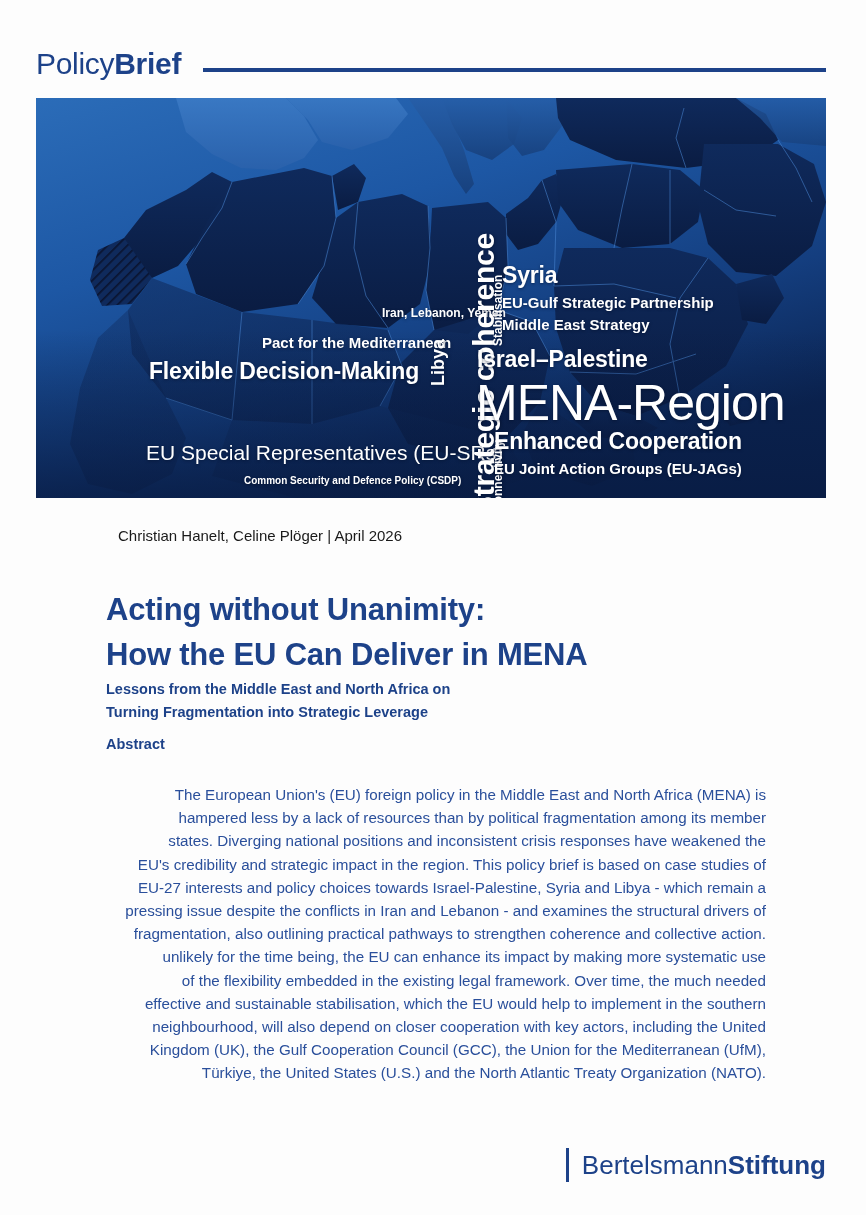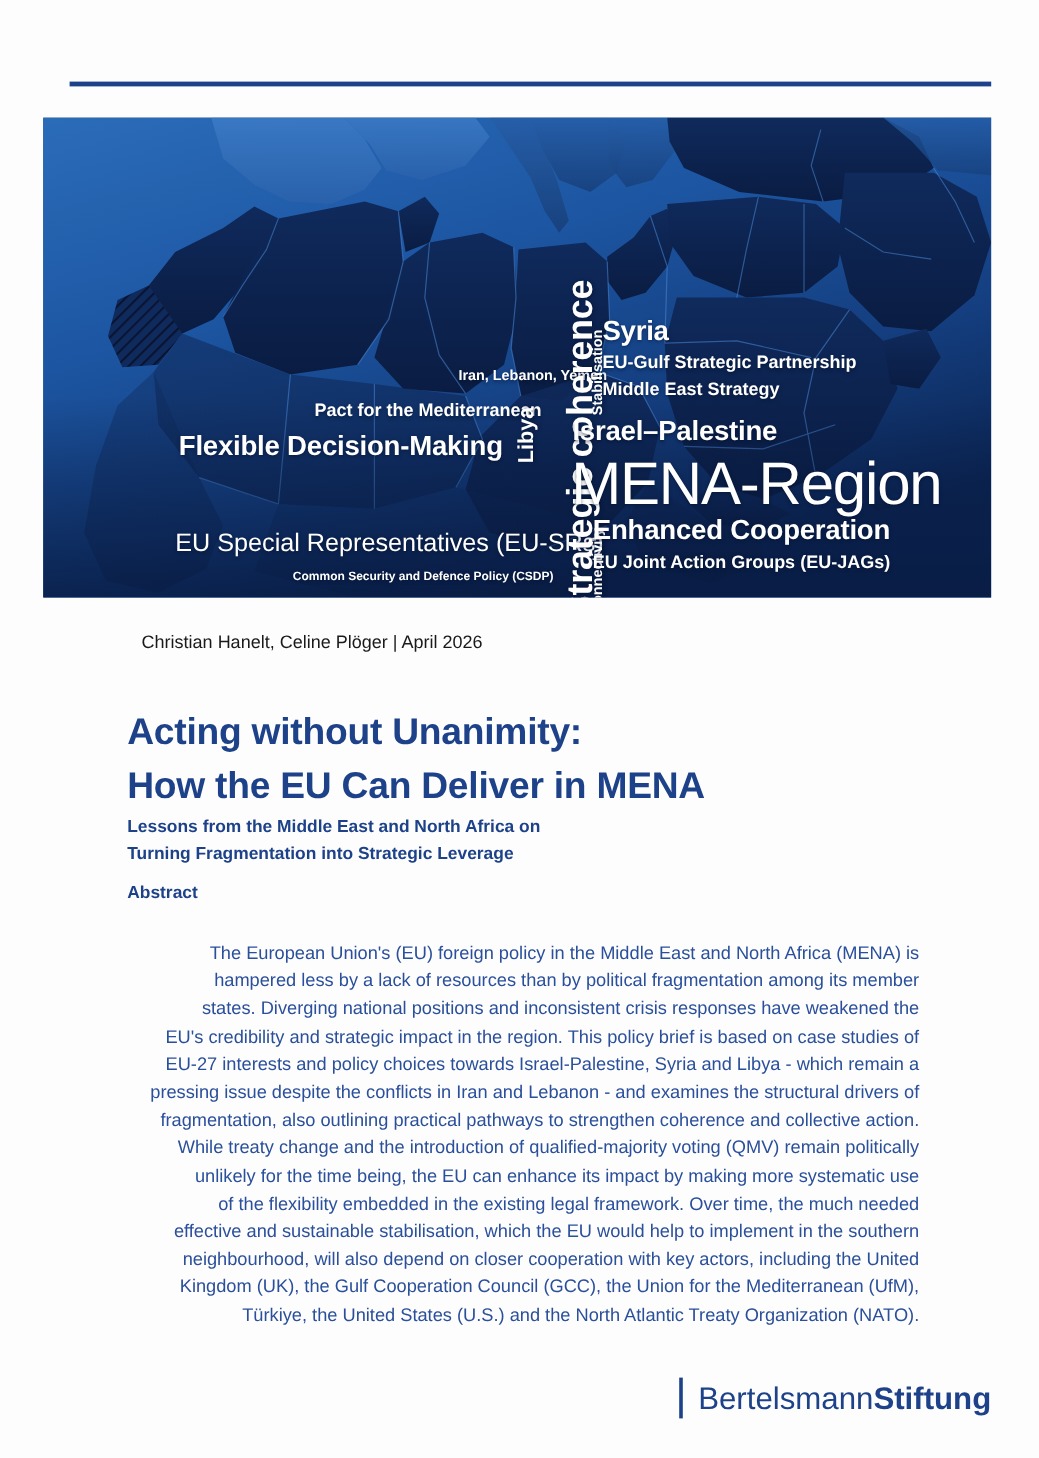--- a/index.html
+++ b/index.html
@@ -186,20 +186,23 @@
   }
   .footer-text .light { font-weight: 400; }
   .footer-text .bold  { font-weight: 700; }
 </style>
 </head>
 <body>
 
 <div class="page">
 
   <div class="header">
+    <div class="brand-wordmark">
+      <span class="light">Policy</span><span class="bold">Brief</span>
+    </div>
     <div class="header-rule"></div>
   </div>
 
   <div class="hero">
 
     <svg class="hero-map" viewBox="0 0 790 400" preserveAspectRatio="none">
       <defs>
         <linearGradient id="oceanGrad" x1="0" y1="0" x2="0.55" y2="1">
           <stop offset="0%" stop-color="#2b6cb8"></stop>
           <stop offset="38%" stop-color="#1d57a4"></stop>
@@ -339,21 +342,20 @@
 
   <div class="abstract-heading">Abstract</div>
   <div class="abstract-body">
     <span class="line">The European Union's (EU) foreign policy in the Middle East and North Africa (MENA) is</span>
     <span class="line">hampered less by a lack of resources than by political fragmentation among its member</span>
     <span class="line">states. Diverging national positions and inconsistent crisis responses have weakened the</span>
     <span class="line">EU's credibility and strategic impact in the region. This policy brief is based on case studies of</span>
     <span class="line">EU-27 interests and policy choices towards Israel-Palestine, Syria and Libya - which remain a</span>
     <span class="line">pressing issue despite the conflicts in Iran and Lebanon - and examines the structural drivers of</span>
     <span class="line">fragmentation, also outlining practical pathways to strengthen coherence and collective action.</span>
-    <span class="line">While treaty change and the introduction of qualified-majority voting (QMV) remain politically</span>
     <span class="line">unlikely for the time being, the EU can enhance its impact by making more systematic use</span>
     <span class="line">of the flexibility embedded in the existing legal framework. Over time, the much needed</span>
     <span class="line">effective and sustainable stabilisation, which the EU would help to implement in the southern</span>
     <span class="line">neighbourhood, will also depend on closer cooperation with key actors, including the United</span>
     <span class="line">Kingdom (UK), the Gulf Cooperation Council (GCC), the Union for the Mediterranean (UfM),</span>
     <span class="line">Türkiye, the United States (U.S.) and the North Atlantic Treaty Organization (NATO).</span>
   </div>
 
   <div class="footer-logo">
     <div class="footer-bar"></div>

